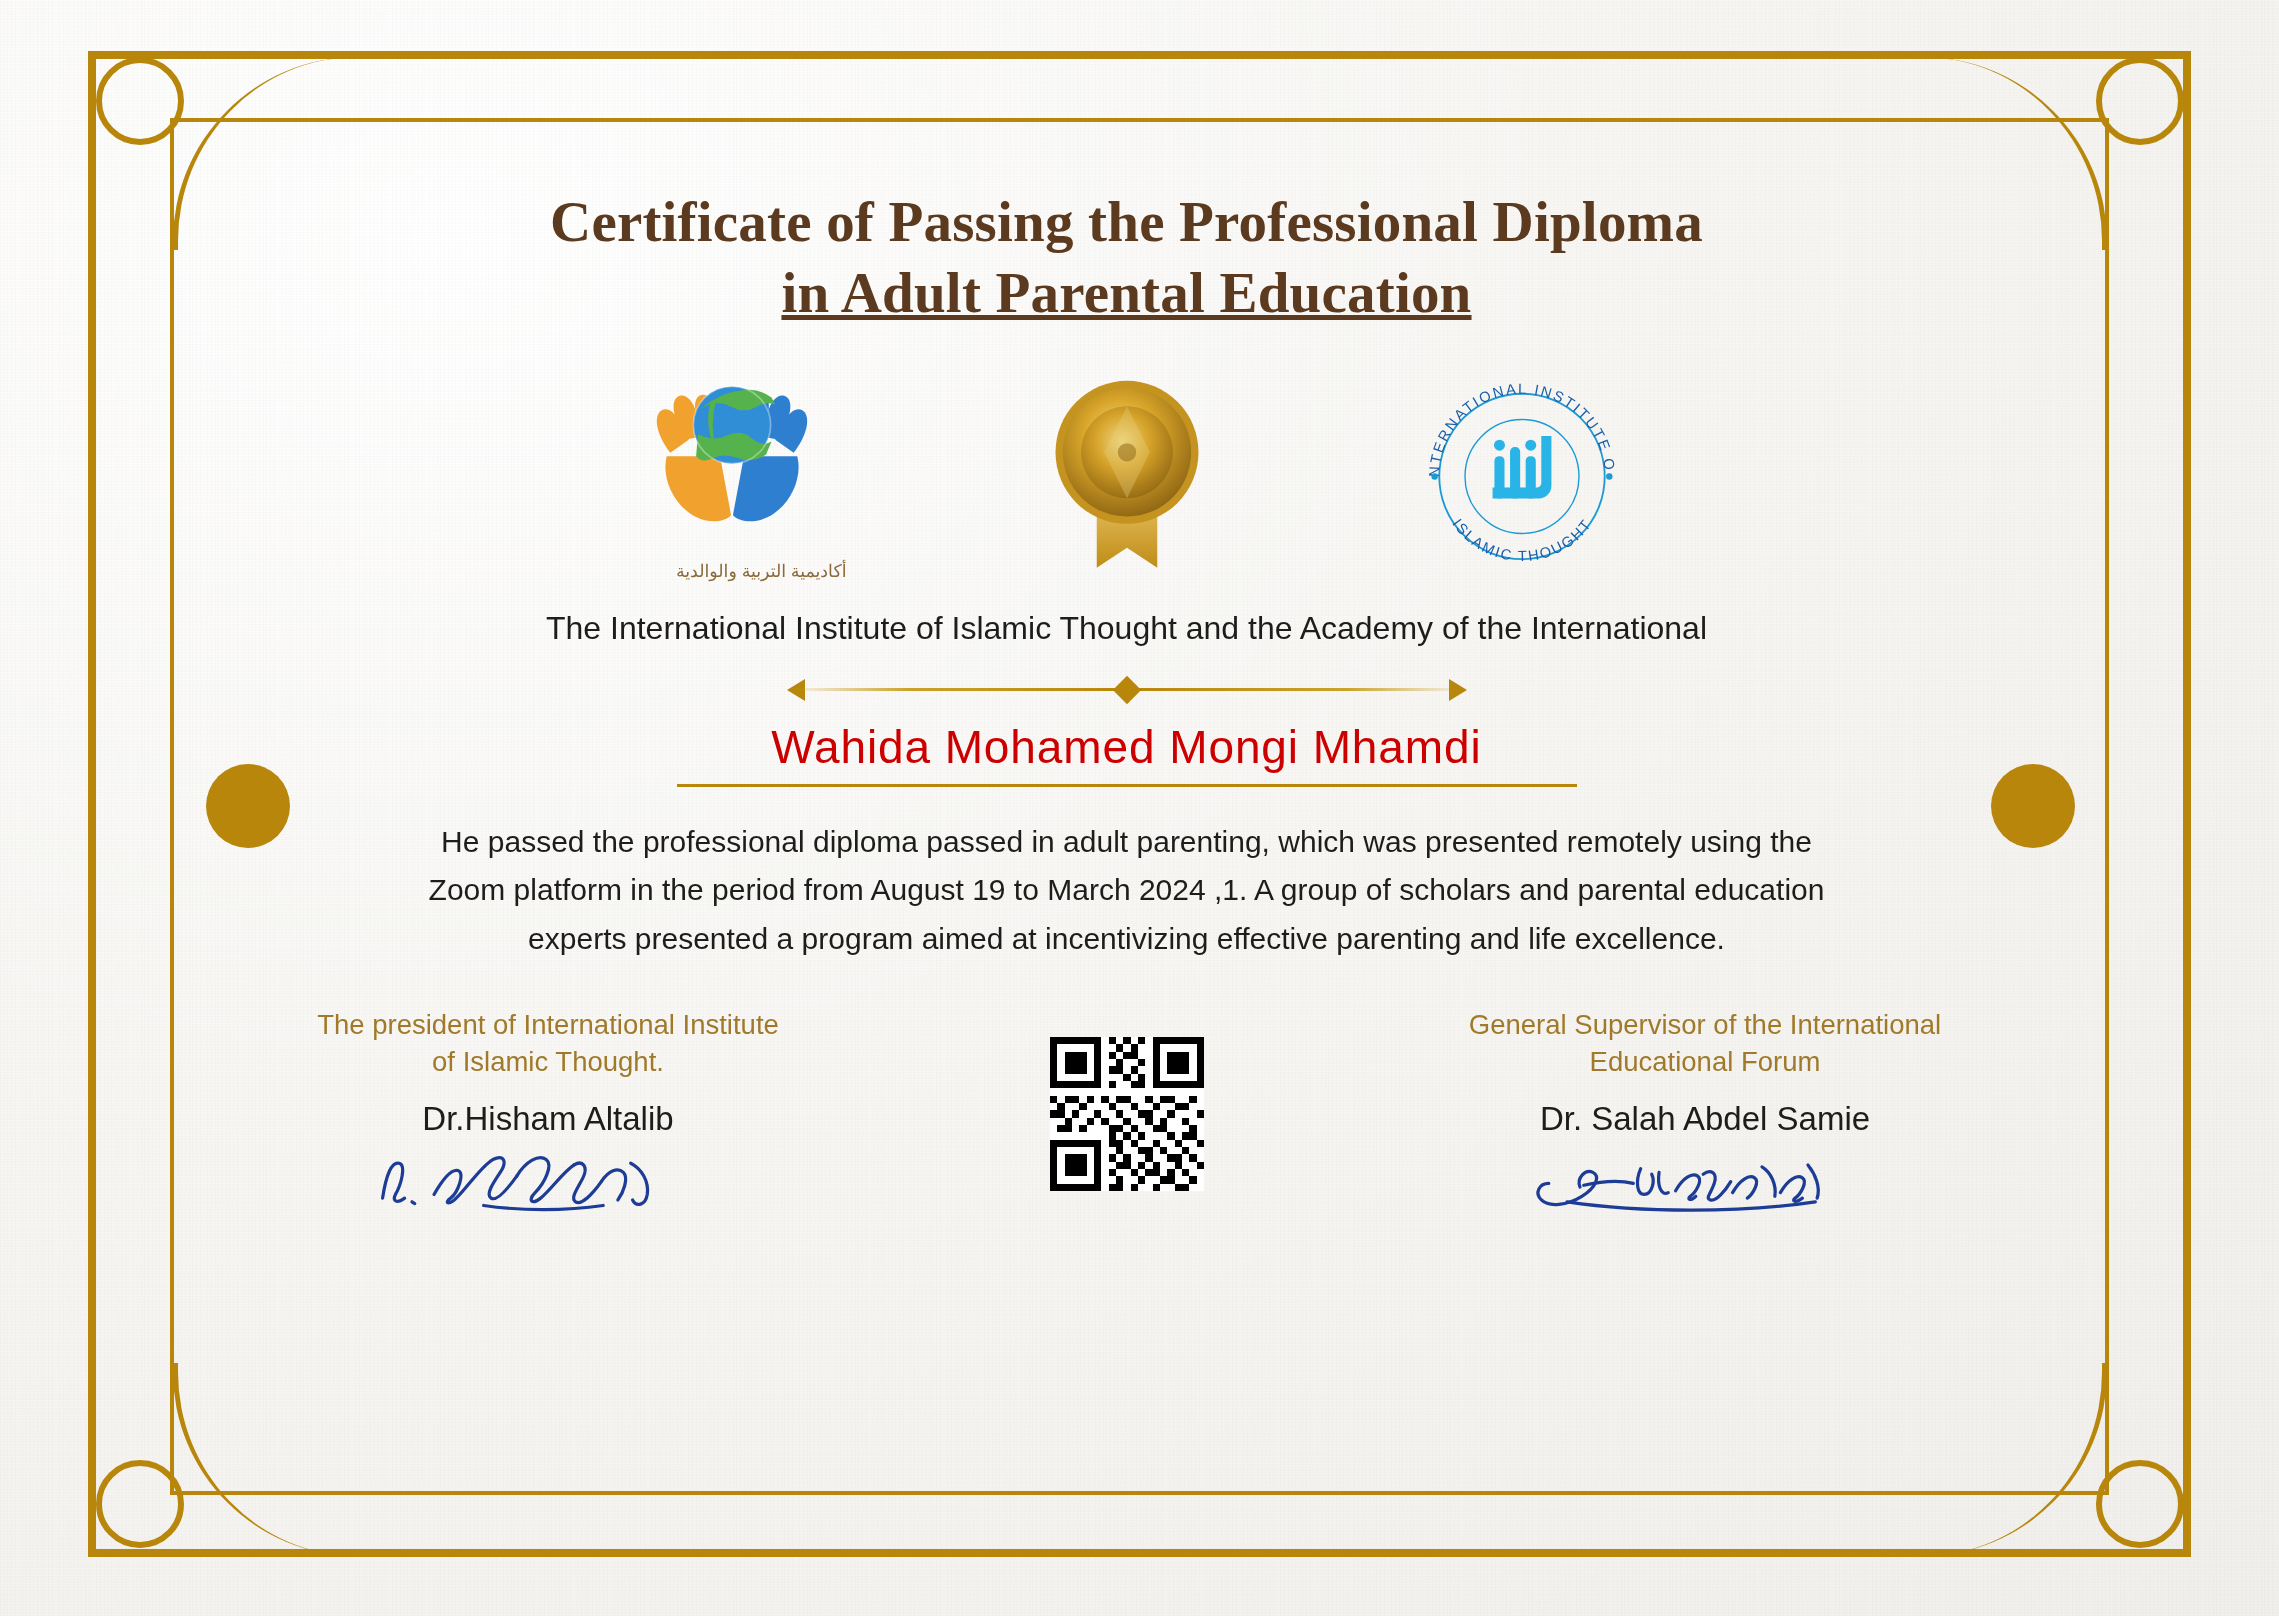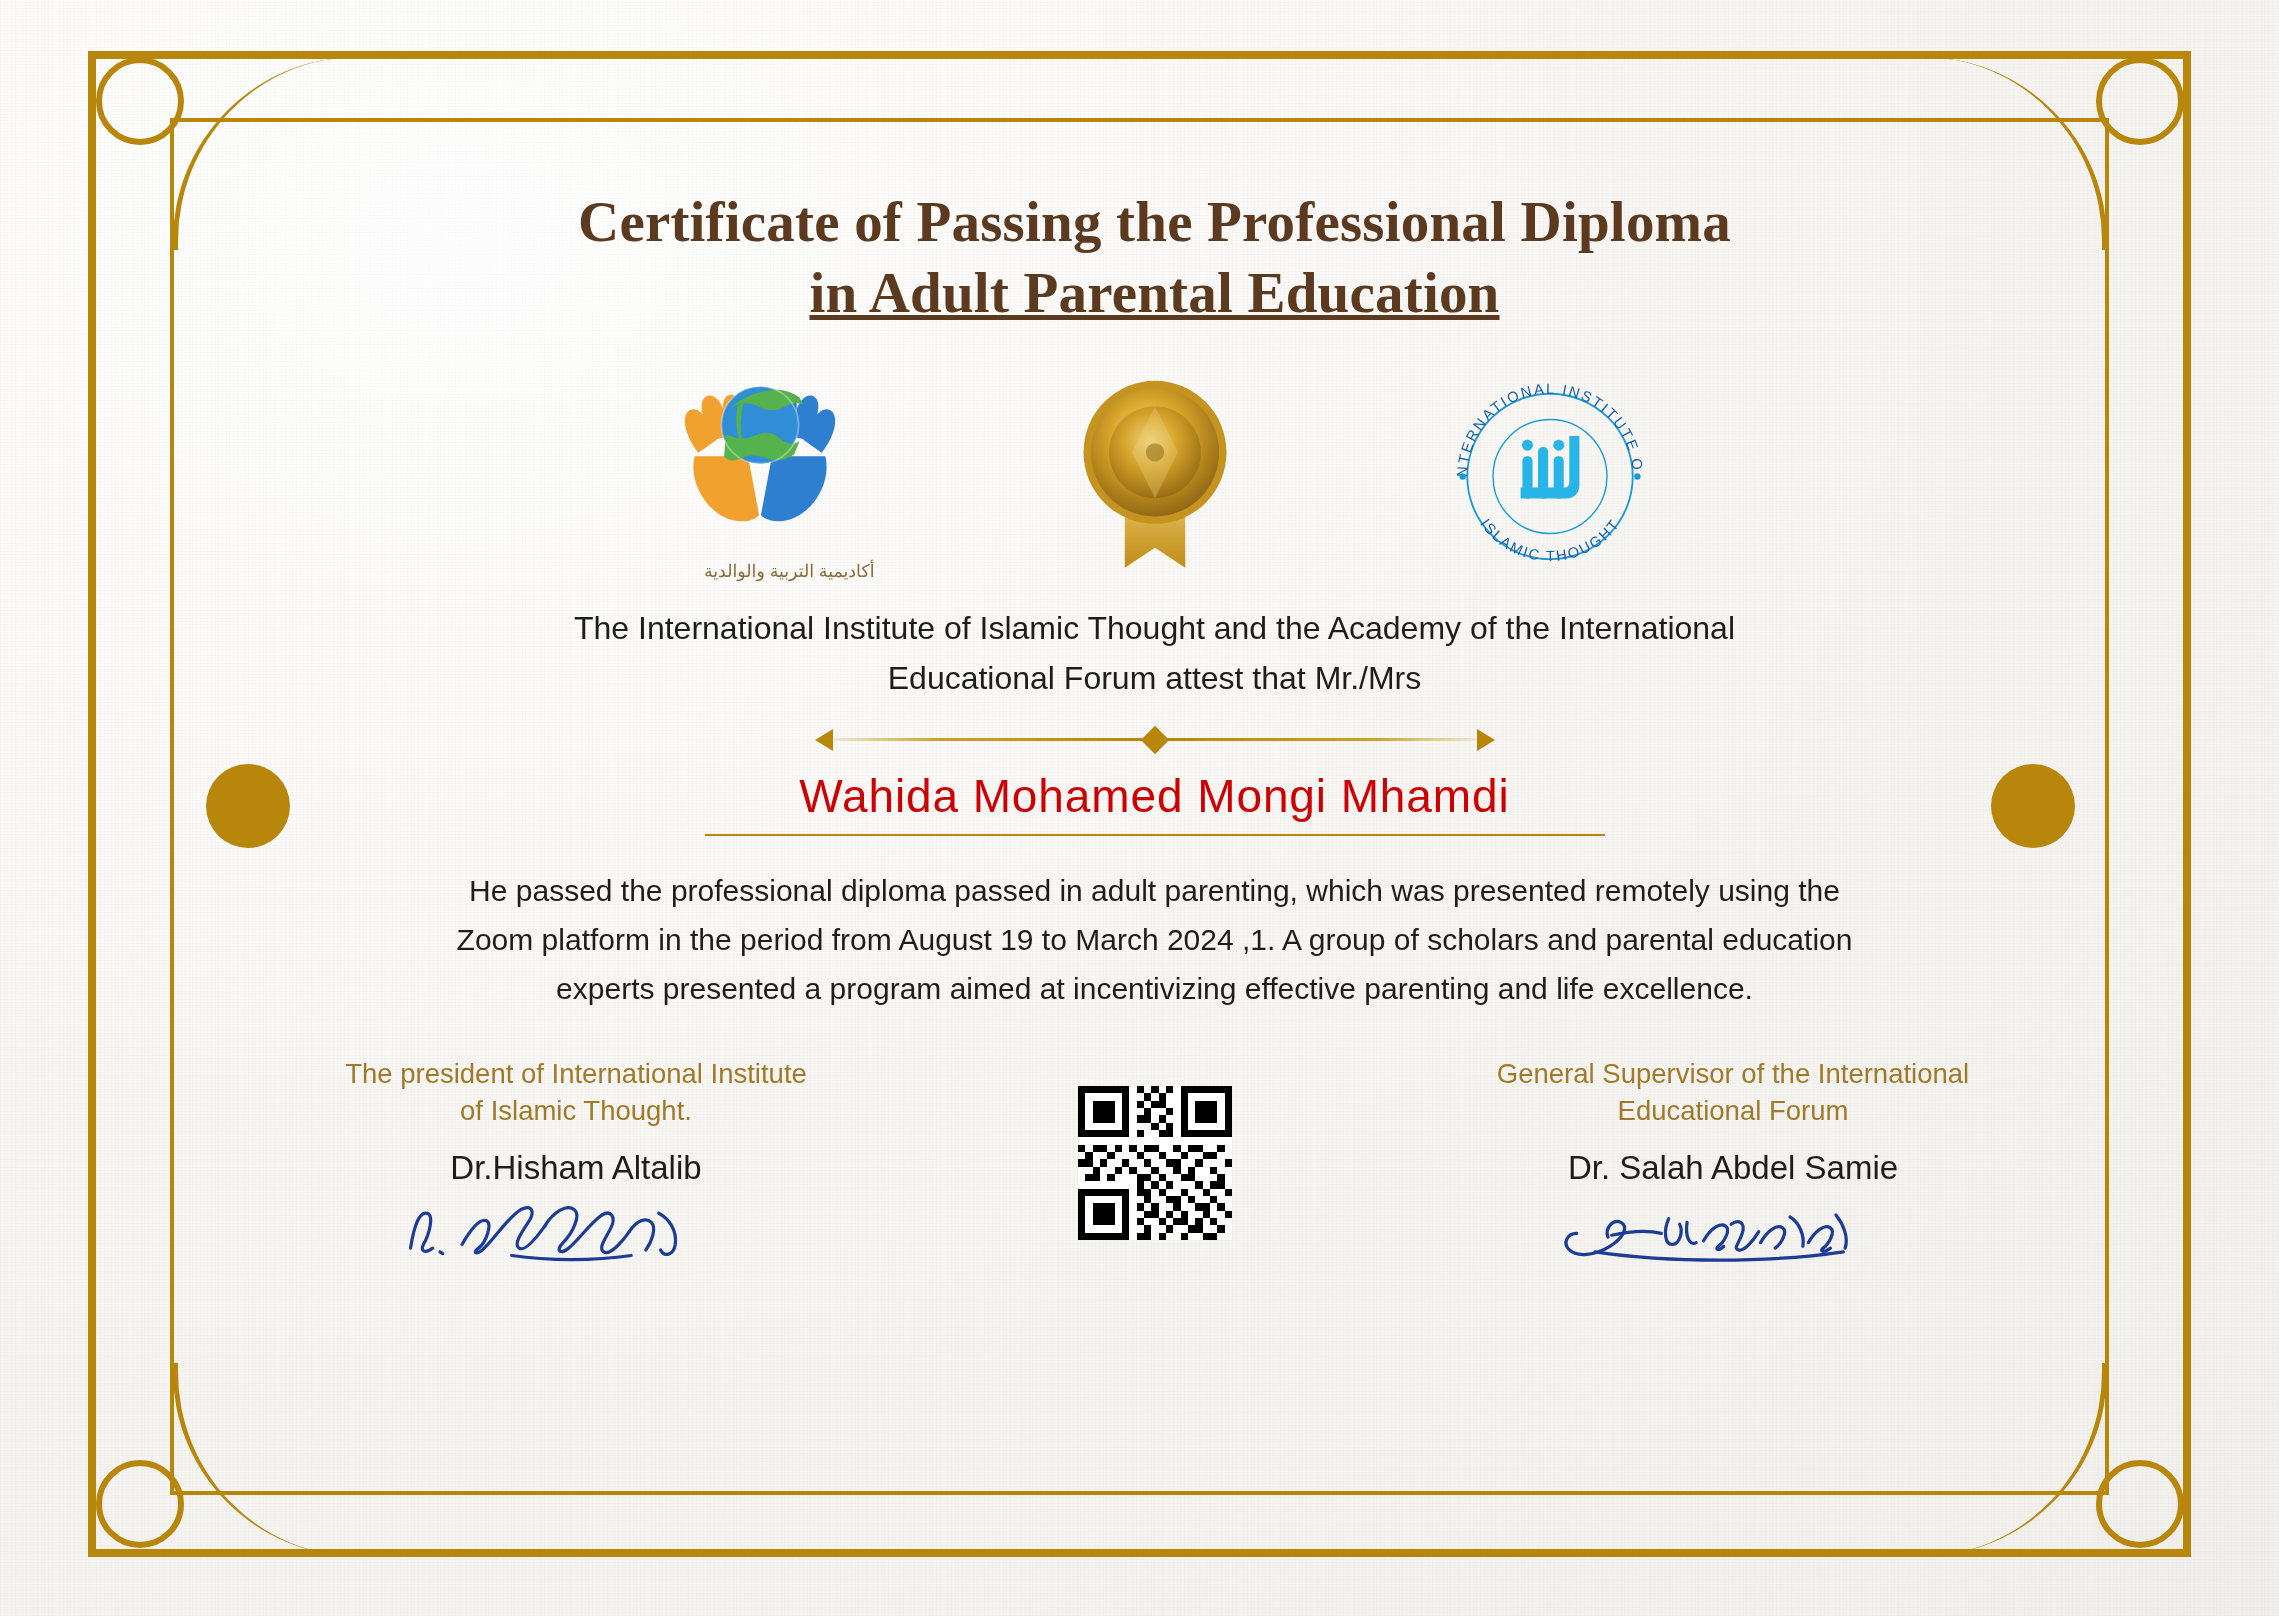--- a/index.html
+++ b/index.html
@@ -88,21 +88,21 @@
     height: 84px;
     border-radius: 50%;
     background: #b7860b;
   }
   .sd-left  { left: 206px;  top: 764px; }
   .sd-right { left: 1991px; top: 764px; }
 
   
   .content {
     position: absolute;
-    left: 236px;
+    left: 208px;
     top: 138px;
     width: 1837px;
     height: 1332px;
     text-align: center;
   }
 
   .title {
     margin-top: 48px;
     font-family: "Liberation Serif", serif;
     font-weight: bold;
@@ -337,21 +337,20 @@
             <path d="M146 74 h11 v54 a14 14 0 0 1 -14 14 h-50 v-12 h48 a5 5 0 0 0 5 -5z"></path>
             <circle cx="100.5" cy="84" r="6"></circle>
             <circle cx="134.5" cy="84" r="6"></circle>
           </g>
         </svg>
       </div>
     </div>
 
     <div class="attest">
       <div>The International Institute of Islamic Thought and the Academy of the International</div>
-      <div>Educational Forum attest that Mr./Mrs</div>
     </div>
 
     <div class="divider">
       <div class="tip-l"></div>
       <div class="bar"></div>
       <div class="gem"></div>
       <div class="tip-r"></div>
     </div>
 
     <div class="recipient">Wahida  Mohamed  Mongi  Mhamdi</div>

